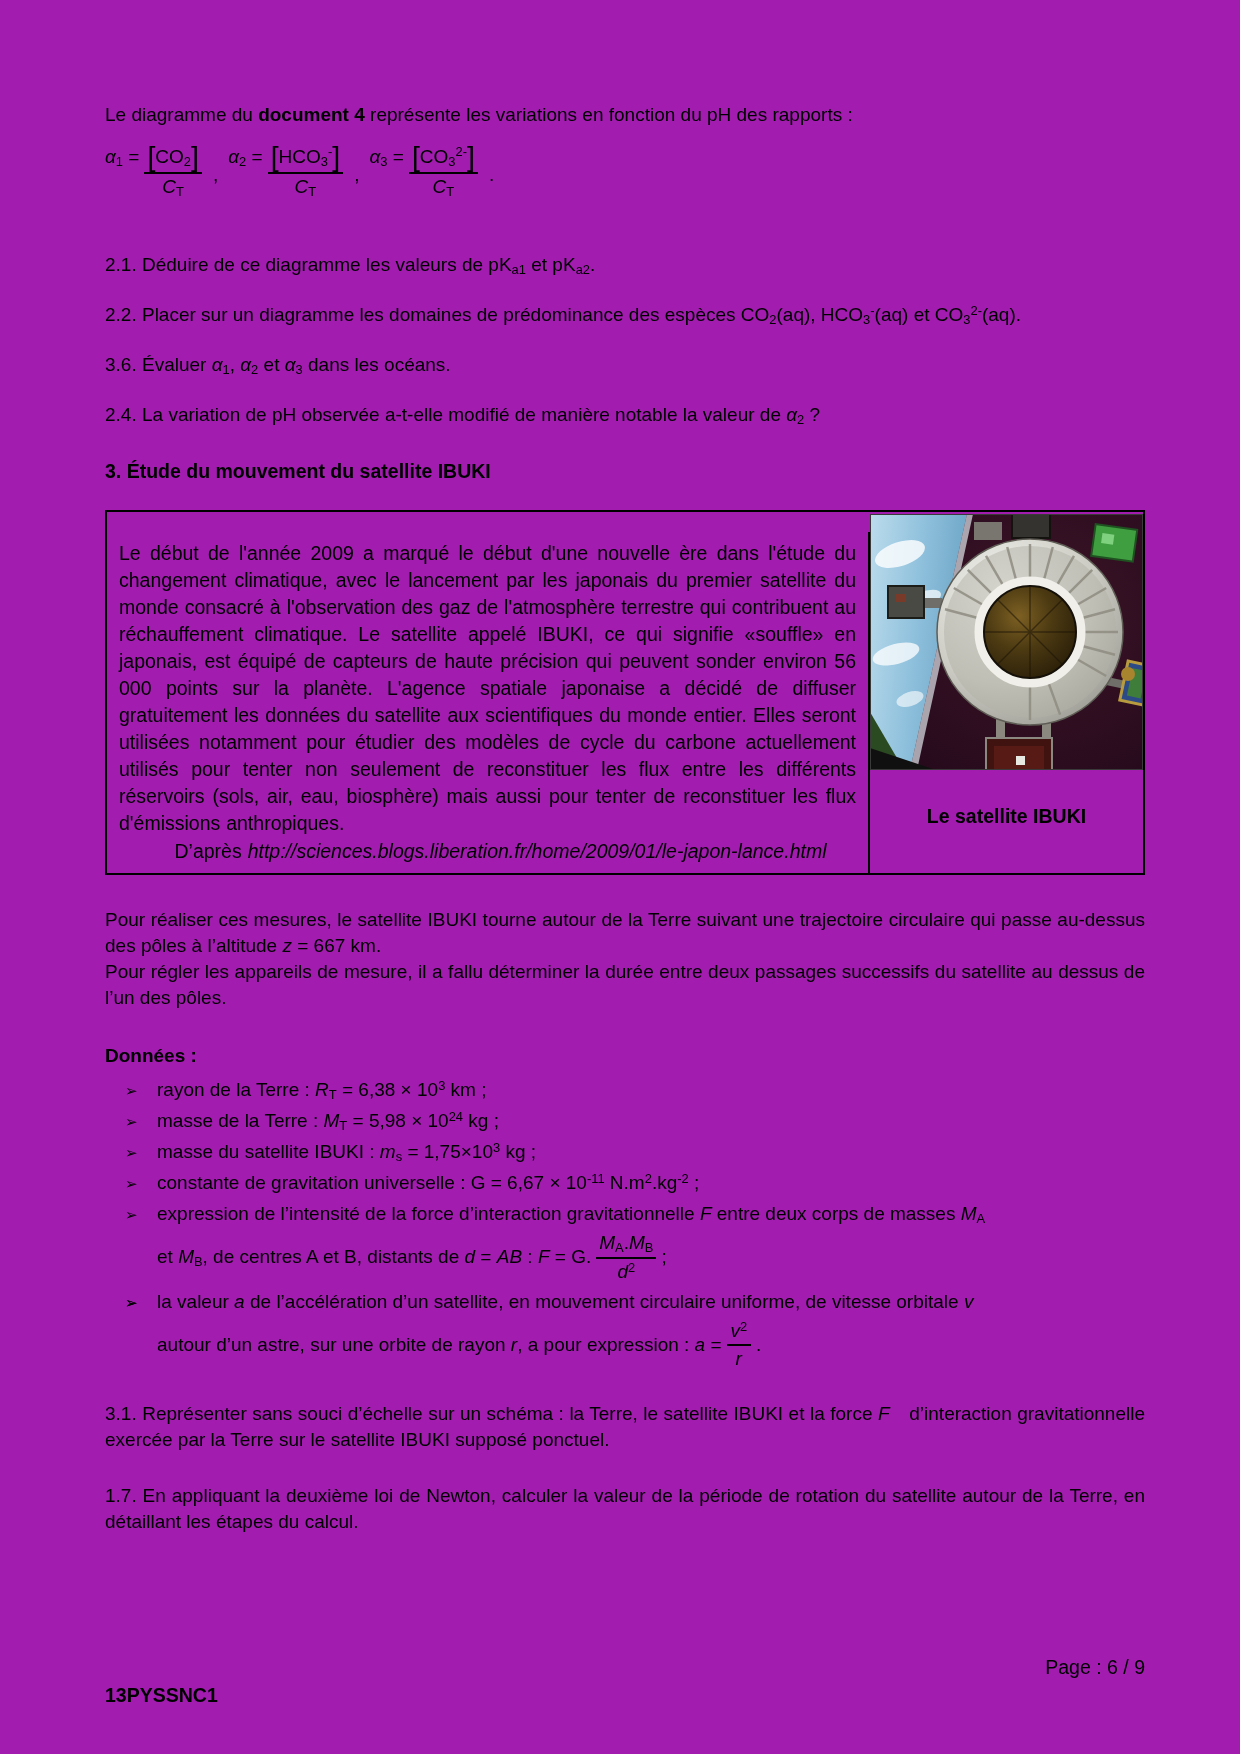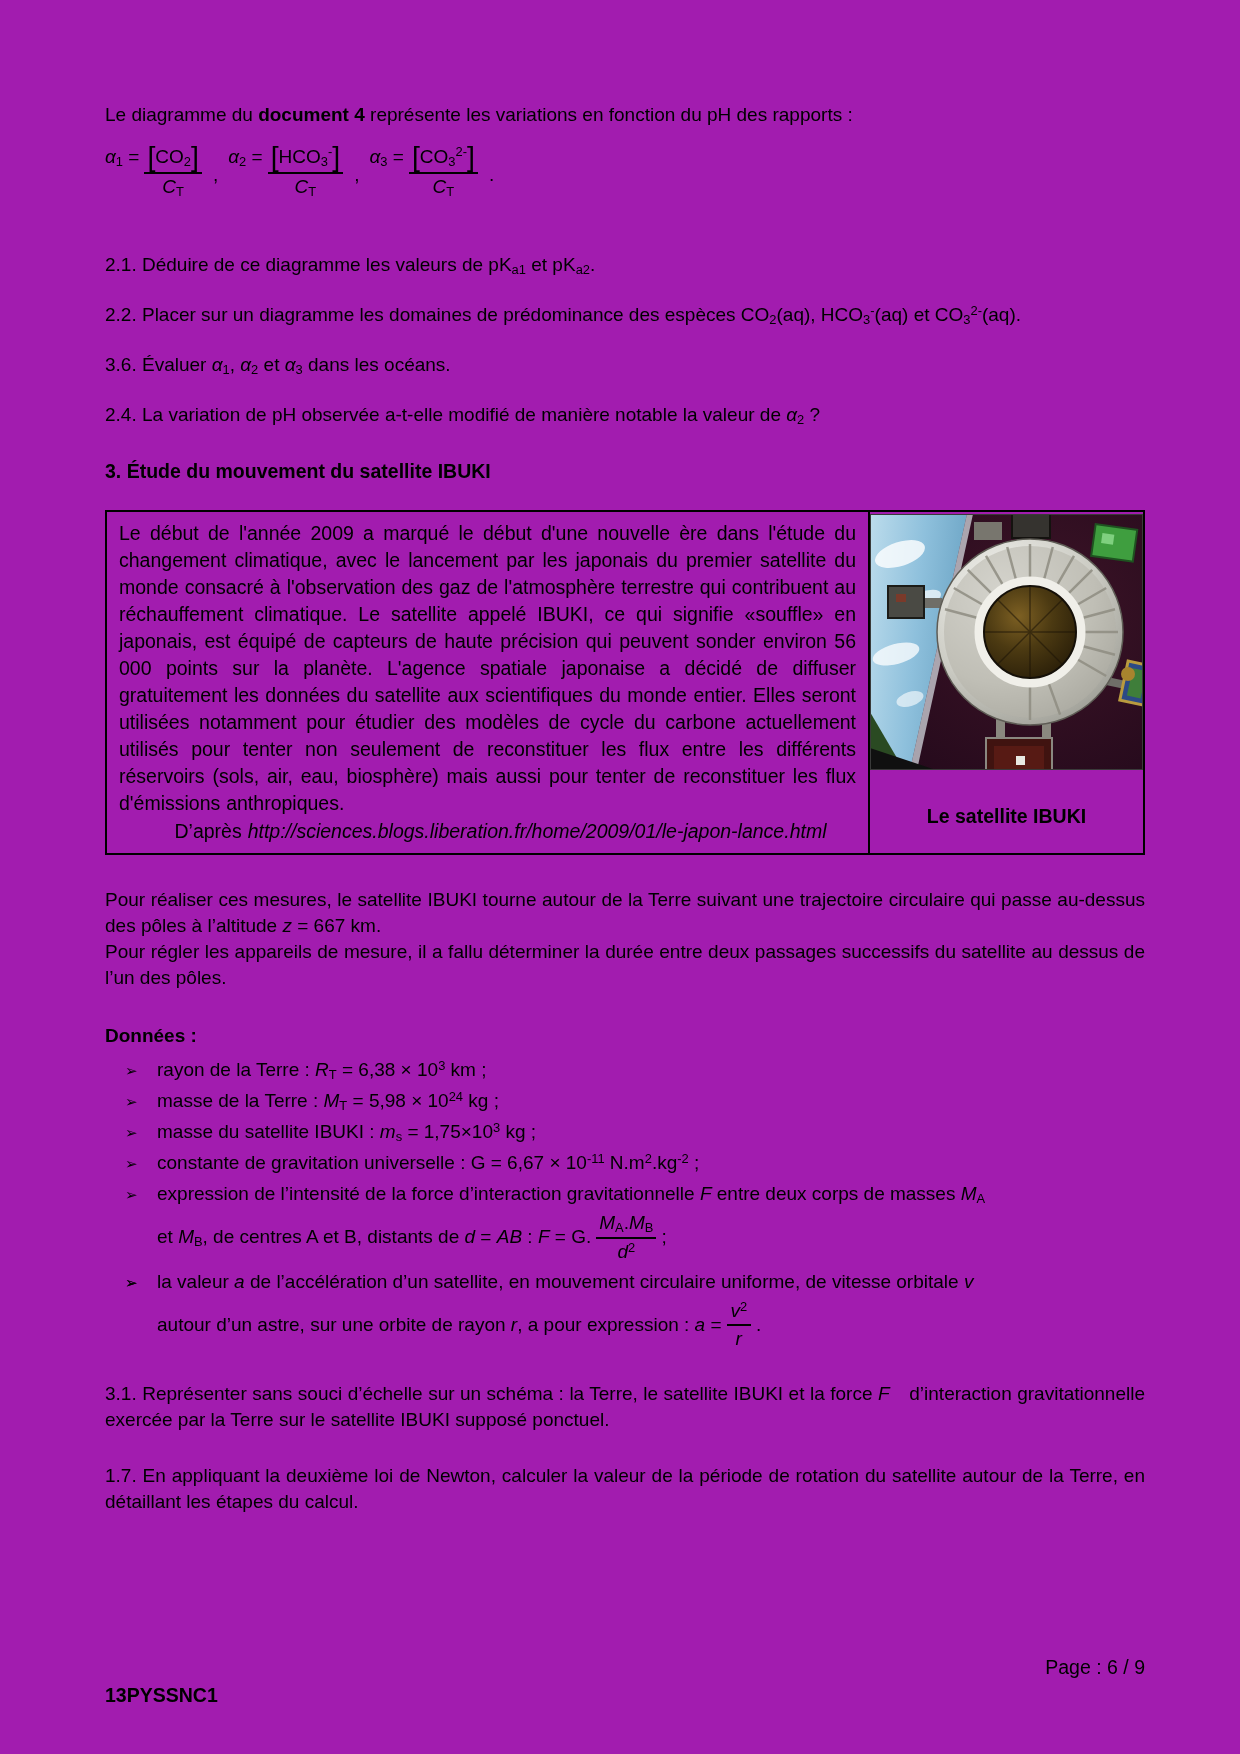--- a/index.html
+++ b/index.html
@@ -18,21 +18,21 @@
   .frac .fnum{display:block;padding:0 3px 2px 3px;white-space:nowrap;}
   .frac .fden{display:block;border-top:2px solid #000000;padding:1px 9px 0 9px;min-width:100%;
               box-sizing:border-box;white-space:nowrap;}
   .formula-row{display:flex;align-items:flex-start;margin-top:16px;height:84px;}
   .formula-row .sep{margin:18px 10px 0 6px;}
   .q{margin-top:24px;}
   .h3title{margin-top:30px;font-weight:bold;font-size:19.5px;}
   
   .docbox{margin-top:26px;border:2px solid #000;display:flex;width:1040px;box-sizing:border-box;}
   .docbox .left{width:881px;box-sizing:border-box;border-right:2px solid #000;
-                padding:8px 12px 8px 12px;font-size:19.5px;line-height:27px;word-spacing:0.5px;}
+                padding:8px 12px 8px 12px;font-size:19.5px;line-height:27px;word-spacing:0.5px;margin-top:20px;}
   .docbox .right{flex:1;display:flex;flex-direction:column;align-items:center;padding-top:2px;}
   .source-line{margin-top:1px;padding-left:26px;text-align:center;}
   .photo-frame{width:273px;height:256px;}
   .caption{font-weight:bold;margin-top:33px;font-size:19.5px;}
   .para{margin-top:32px;}
   .donnees-title{margin-top:32px;font-weight:bold;}
   ul.donnees{list-style:none;margin:8px 0 0 0;padding:0 0 0 52px;}
   ul.donnees li{position:relative;margin-top:5px;}
   ul.donnees li .bullet{position:absolute;left:-32px;top:1px;font-size:15px;}
   .li-line2{margin:4px 0 2px 0;}

